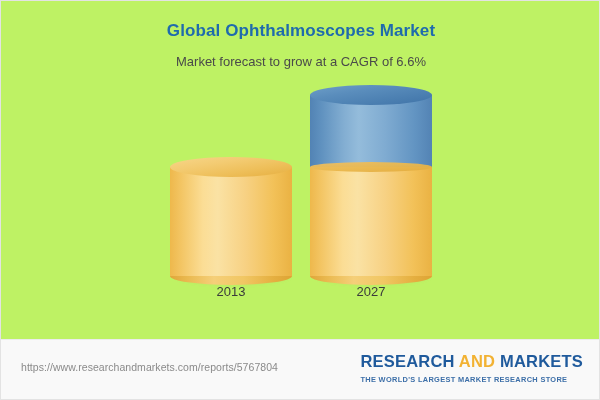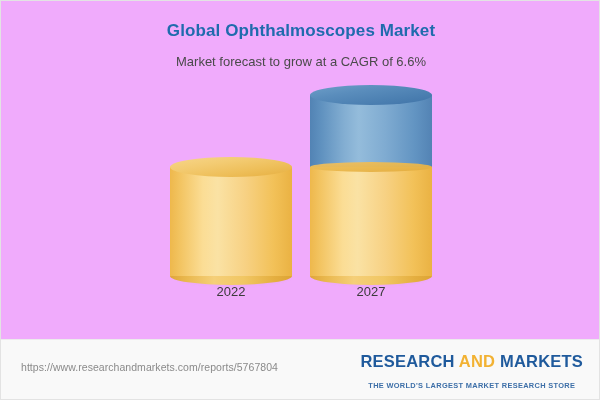--- a/index.html
+++ b/index.html
@@ -12,21 +12,21 @@
     height: 400px;
     font-family: "Liberation Sans", sans-serif;
     -webkit-font-smoothing: antialiased;
   }
 
   .card {
     position: relative;
     width: 600px;
     height: 400px;
     box-sizing: border-box;
-    background: #f0abfc;
+    background: #bef264;
     border: 1px solid #e3e3e3;
     overflow: hidden;
   }
 
   
   .header {
     position: absolute;
     top: 0;
     left: 0;
     width: 600px;
@@ -218,32 +218,32 @@
     left: 20px;
     top: 21px;
     font-size: 10.5px;
     color: #8a8a8a;
     letter-spacing: 0.05px;
   }
   .logo {
     position: absolute;
     right: 18px;
     top: 12px;
-    text-align: center;
+    text-align: left;
   }
   .logo-main {
     font-size: 16.5px;
     font-weight: bold;
     letter-spacing: 0.2px;
     color: #1f5a9c;
     white-space: nowrap;
   }
   .logo-and { color: #f2b233; }
   .logo-tag {
-    margin-top: 10px;
+    margin-top: 4px;
     font-size: 7.4px;
     font-weight: bold;
     letter-spacing: 0.33px;
     color: #3d6fa8;
     white-space: nowrap;
   }
 </style>
 </head>
 <body>
 
@@ -261,21 +261,21 @@
 
       <div class="cyl">
         <div class="cyl-shadow"></div>
         <div class="cyl-body">
           <div class="cyl-bottom cap-yellow"></div>
           <div class="seg seg-yellow" style="top:0;bottom:0;"></div>
           <div class="cyl-top top-yellow"></div>
         </div>
       </div>
 
-      <div class="cat-label">2022</div>
+      <div class="cat-label">2013</div>
     </div>
 
     <div class="bar-group g2030">
       <div class="value-label">USD 408.7 Million</div>
 
       <div class="cyl">
         <div class="cyl-shadow"></div>
         <div class="cyl-body">
           <div class="cyl-bottom cap-yellow"></div>
 

